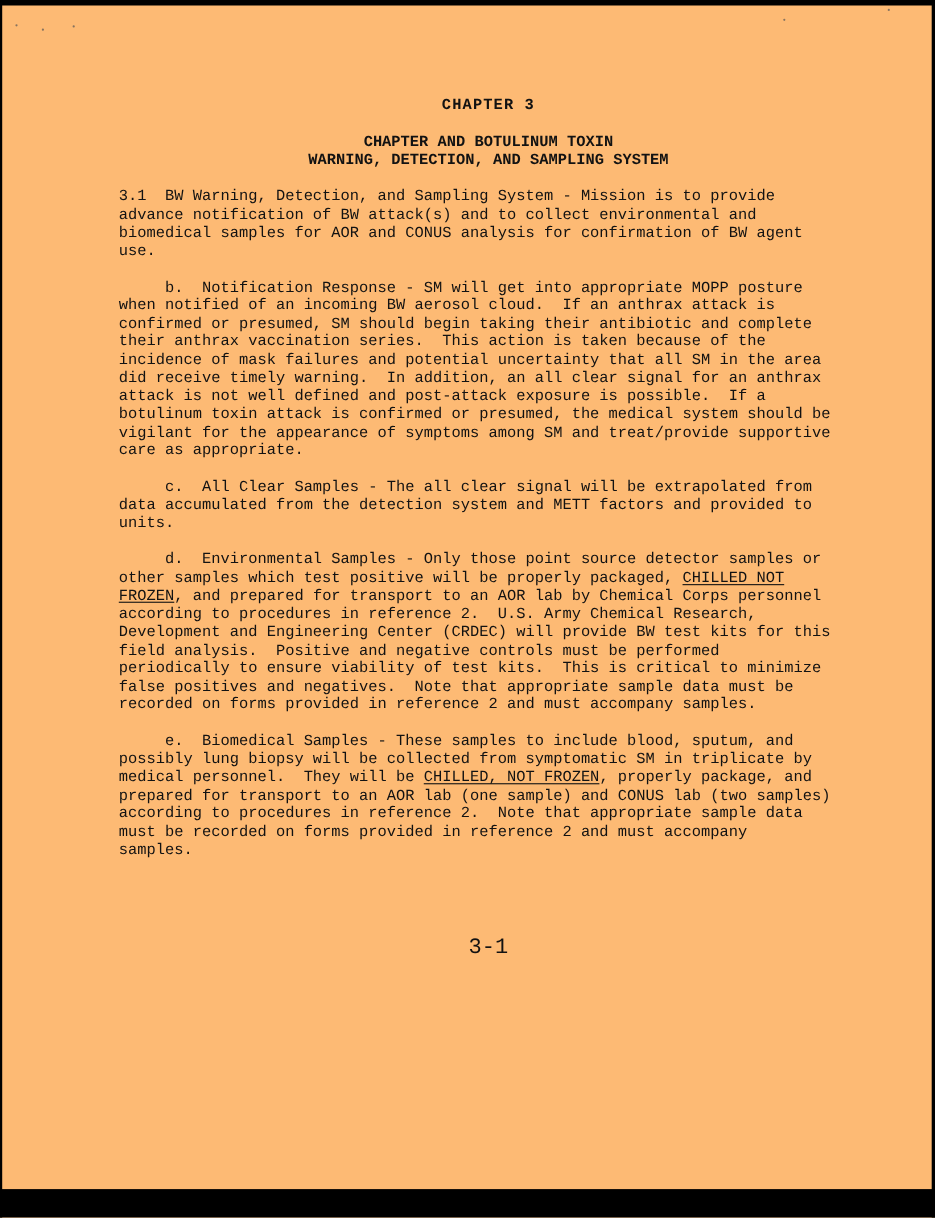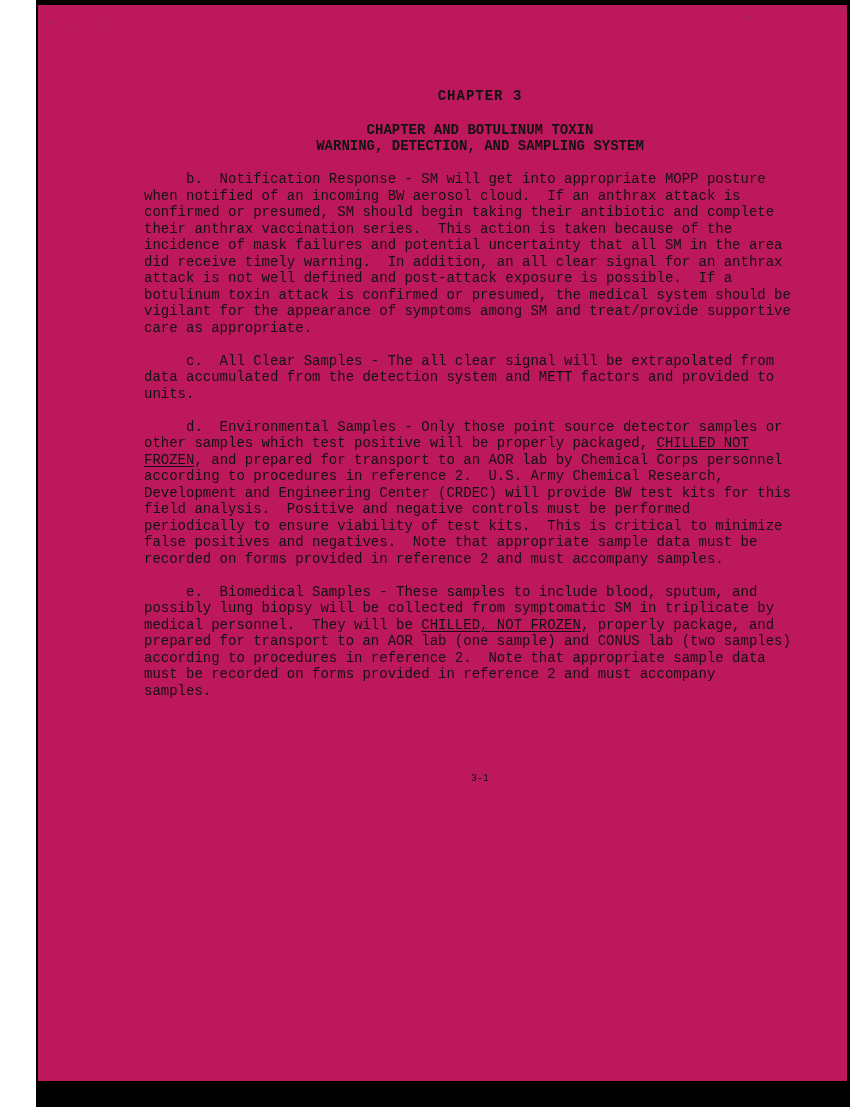--- a/index.html
+++ b/index.html
@@ -11,22 +11,21 @@
     height: 1107px;
     background: #ffffff;
     position: relative;
     overflow: hidden;
     font-family: "Liberation Mono", "DejaVu Sans Mono", monospace;
     color: #121212;
   }
   .scan {
     position: absolute;
     inset: 0;
-    background: #be185d;
-    margin-left: 36px;
+    background: #fdba74;
   }
   .edge { position: absolute; background: #000; }
   .edge.top    { top: 0; left: 0; width: 100%; height: 5px; }
   .edge.bottom { bottom: 0; left: 0; width: 100%; height: 26px; }
   .edge.left   { top: 0; left: 0; width: 2px; height: 100%; }
   .edge.right  { top: 0; right: 0; width: 3px; height: 100%; }
 
   .content {
     position: absolute;
     top: 88px;
@@ -54,21 +53,21 @@
     white-space: pre;
     font-weight: 500;
   }
   .u {
     text-decoration: underline;
     text-underline-offset: 2px;
   }
   .page-number {
     margin-top: 72px;
     text-align: center;
-    font-size: 10px;
+    font-size: 20px;
     line-height: 16.5px;
   }
   .speck {
     position: absolute;
     background: #555;
     border-radius: 50%;
     width: 2px;
     height: 2px;
     opacity: 0.7;
   }
@@ -88,20 +87,24 @@
   <div class="speck" style="left:712px; top:17px;"></div>
   <div class="speck" style="left:807px; top:8px;"></div>
 
   <div class="content">
 
     <h1 class="center chapter">CHAPTER 3</h1>
 
     <div class="center doc-title">CHAPTER AND BOTULINUM TOXIN</div>
     <div class="center doc-title">WARNING, DETECTION, AND SAMPLING SYSTEM</div>
 
+    <p class="para">3.1  BW Warning, Detection, and Sampling System - Mission is to provide
+advance notification of BW attack(s) and to collect environmental and
+biomedical samples for AOR and CONUS analysis for confirmation of BW agent
+use.</p>
 
 
     <p class="para">     b.  Notification Response - SM will get into appropriate MOPP posture
 when notified of an incoming BW aerosol cloud.  If an anthrax attack is
 confirmed or presumed, SM should begin taking their antibiotic and complete
 their anthrax vaccination series.  This action is taken because of the
 incidence of mask failures and potential uncertainty that all SM in the area
 did receive timely warning.  In addition, an all clear signal for an anthrax
 attack is not well defined and post-attack exposure is possible.  If a
 botulinum toxin attack is confirmed or presumed, the medical system should be

